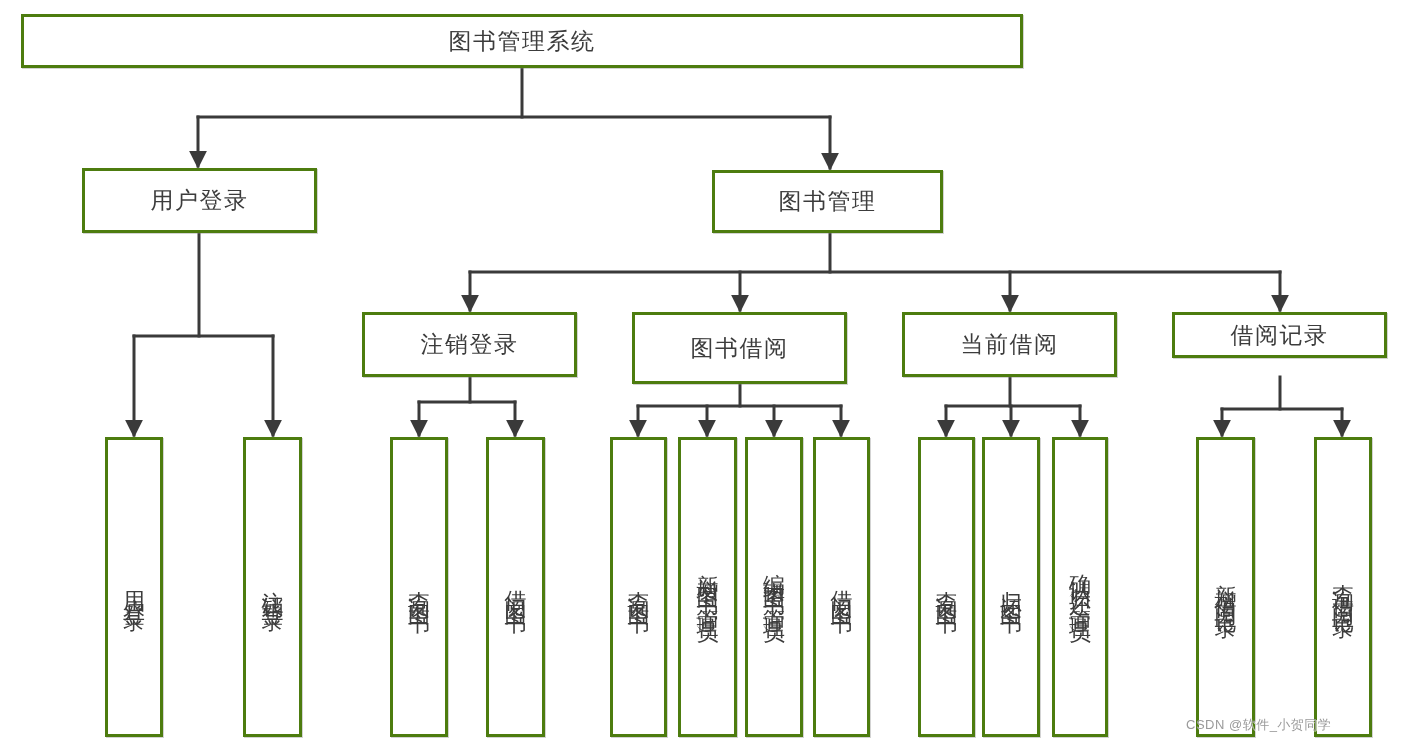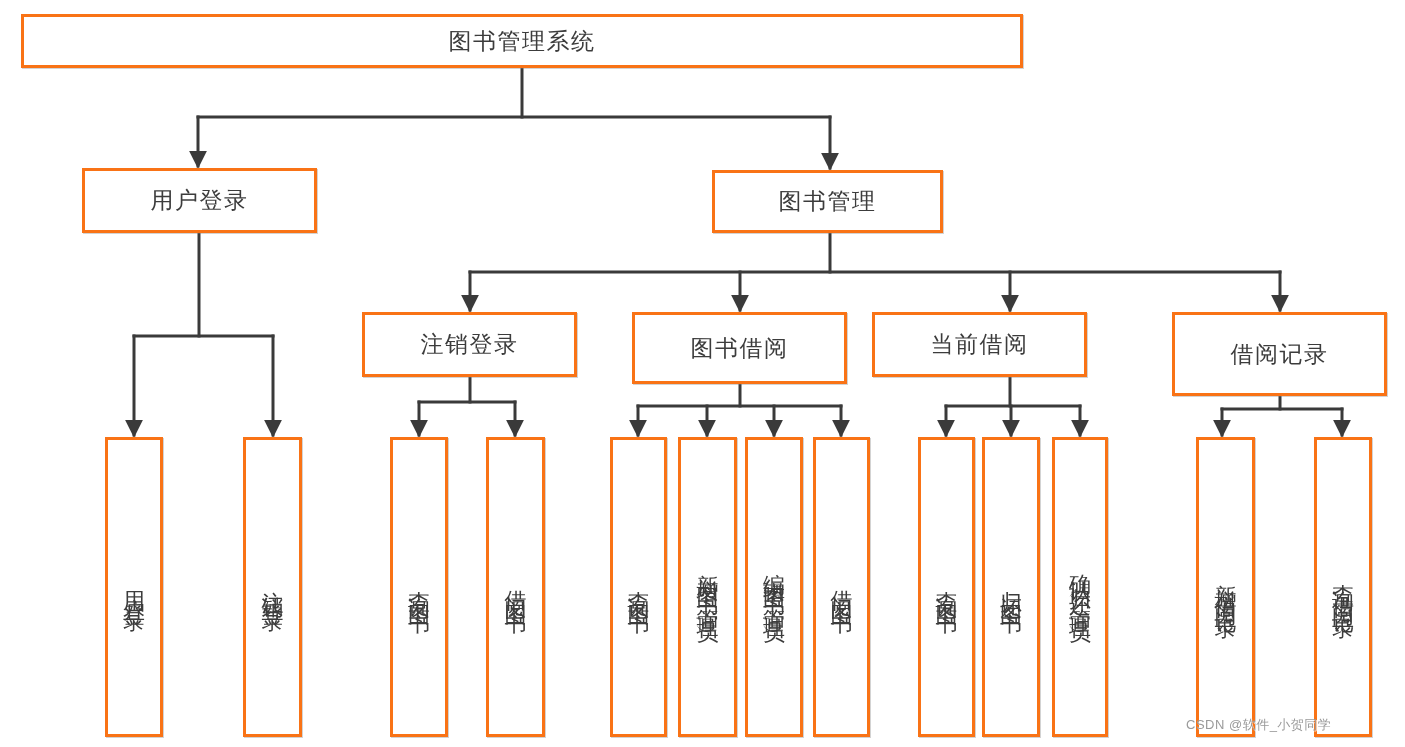--- a/index.html
+++ b/index.html
@@ -3,21 +3,21 @@
 <meta charset="utf-8">
 <style>
   html,body{margin:0;padding:0;background:#ffffff;}
   .stage{
     position:relative;width:1405px;height:747px;background:#ffffff;overflow:hidden;
     font-family:"Liberation Sans","DejaVu Sans",sans-serif;
   }
   .connectors{position:absolute;left:0;top:0;z-index:0;}
   .box{
     position:absolute;box-sizing:border-box;background:#ffffff;
-    border:3px solid #f97316;
+    border:3px solid #4d7c0f;
     box-shadow:1px 1px 0 rgba(130,130,130,.35);
     display:flex;align-items:center;justify-content:center;
     z-index:1;
   }
   .hbox .lbl{
     font-size:23px;color:#3c3c3c;letter-spacing:1.5px;white-space:nowrap;
   }
   .vbox .lbl{
     writing-mode:vertical-rl;text-orientation:mixed;
     font-size:22px;color:#3c3c3c;letter-spacing:7px;line-height:1;
@@ -94,24 +94,24 @@
   <div class="box hbox" style="left:712px;top:170px;width:231px;height:63px">
     <span class="lbl">图书管理</span>
   </div>
 
   <div class="box hbox" style="left:362px;top:312px;width:215px;height:65px">
     <span class="lbl">注销登录</span>
   </div>
   <div class="box hbox" style="left:632px;top:312px;width:215px;height:72px">
     <span class="lbl">图书借阅</span>
   </div>
-  <div class="box hbox" style="left:872px;top:312px;width:215px;height:65px">
+  <div class="box hbox" style="left:902px;top:312px;width:215px;height:65px">
     <span class="lbl">当前借阅</span>
   </div>
-  <div class="box hbox" style="left:1172px;top:312px;width:215px;height:84px">
+  <div class="box hbox" style="left:1172px;top:312px;width:215px;height:46px">
     <span class="lbl">借阅记录</span>
   </div>
 
   <div class="box vbox" style="left:105px;top:437px;width:58px;height:300px">
     <span class="lbl">用户登录</span>
   </div>
   <div class="box vbox" style="left:243px;top:437px;width:59px;height:300px">
     <span class="lbl">注销登录</span>
   </div>
 

